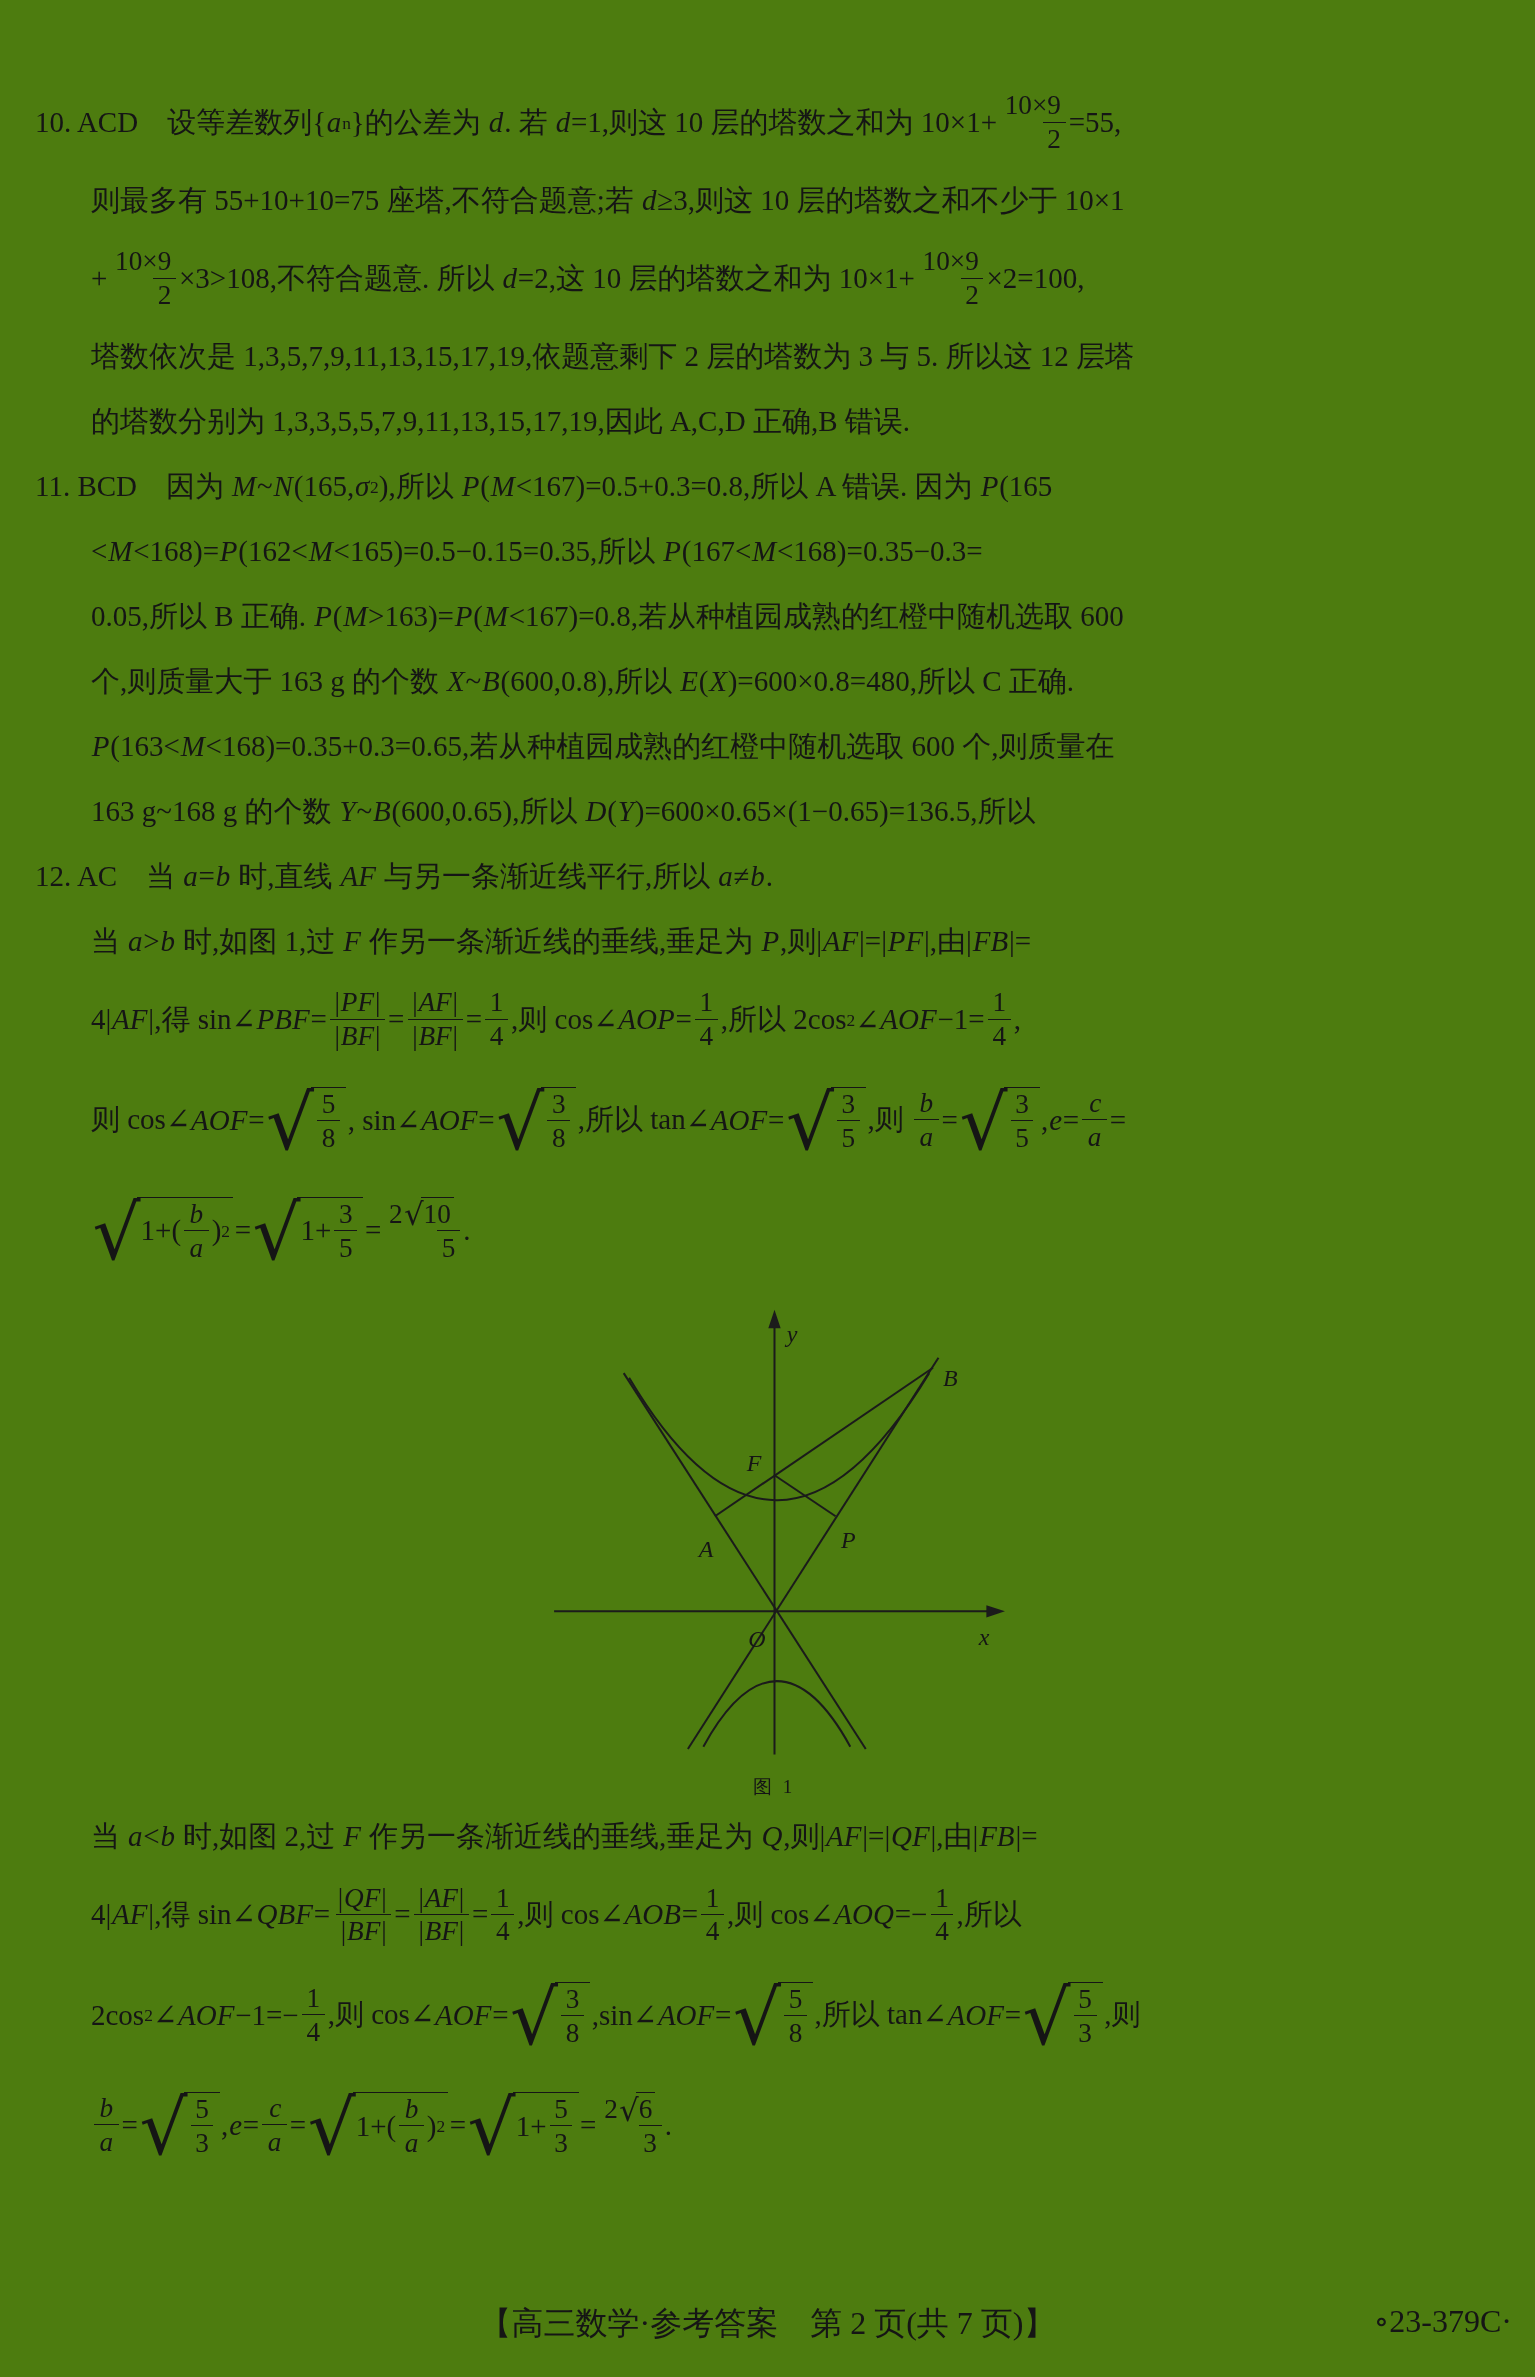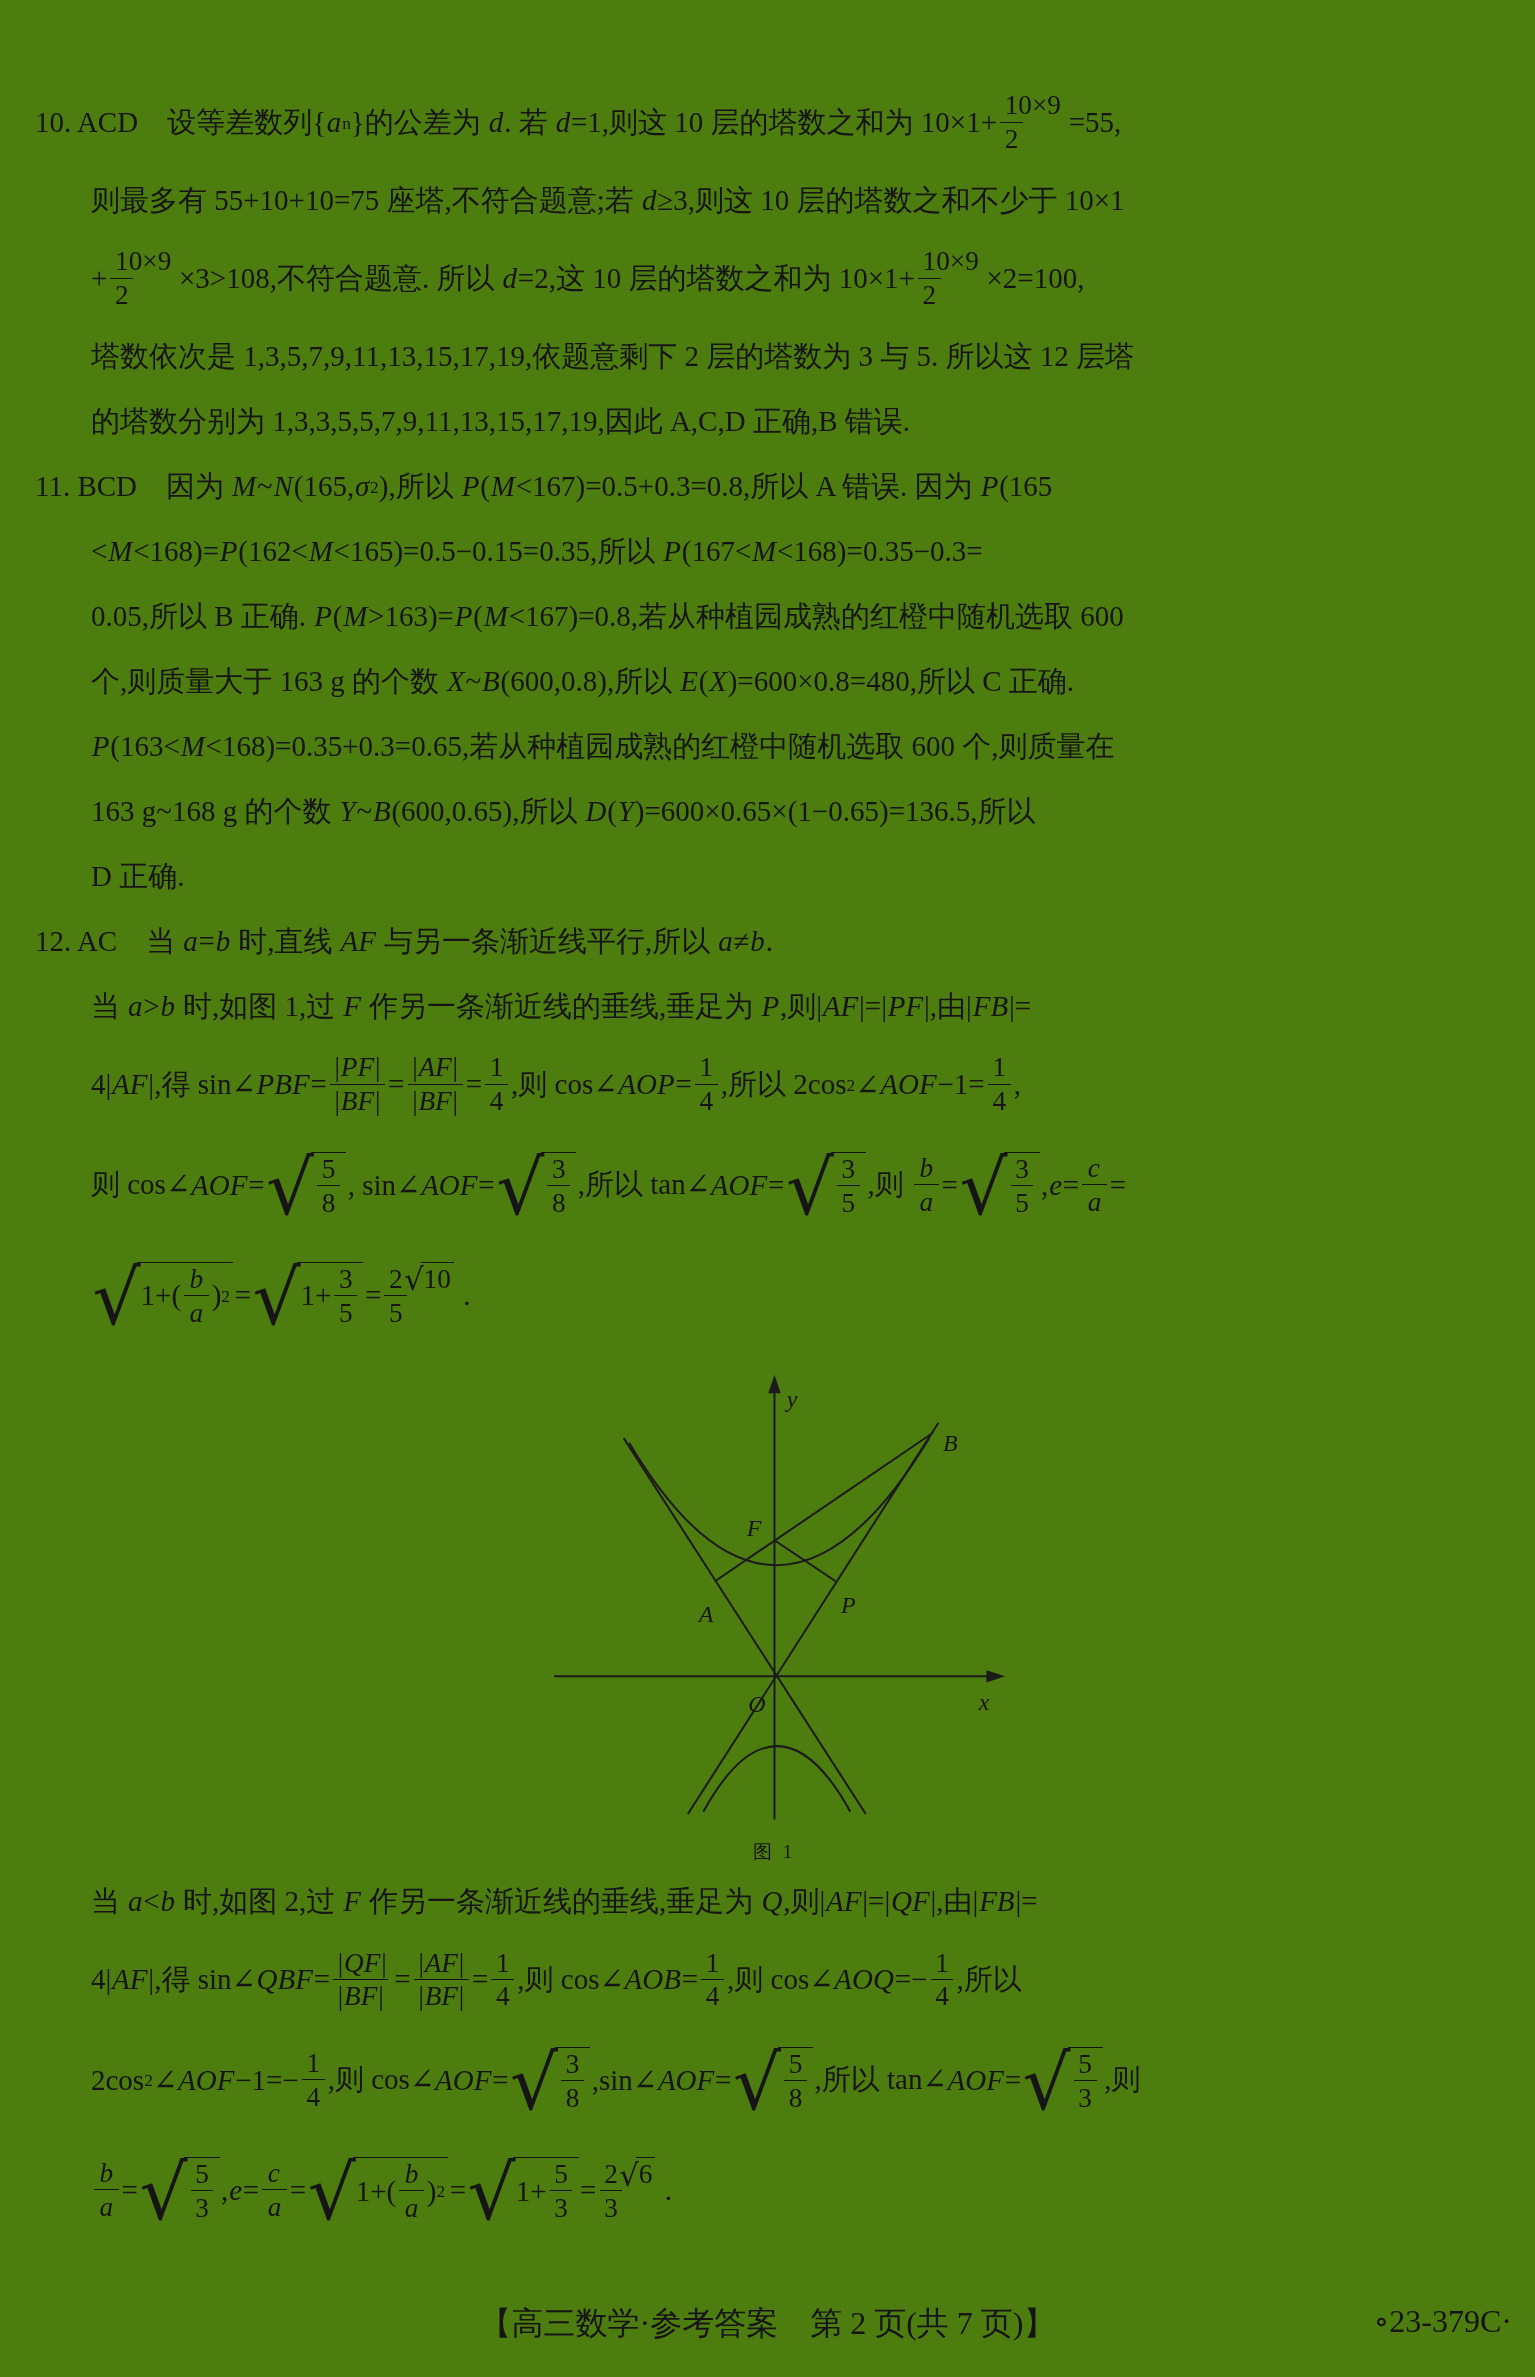--- a/index.html
+++ b/index.html
@@ -16,21 +16,21 @@
   .line{display:flex;align-items:center;flex-wrap:nowrap;white-space:nowrap;}
   .line.cont{padding-left:56px;}
   .line.first{padding-left:0;}
   .h-tx{min-height:65px;}
   .h-fr{min-height:91px;}
   .h-sq{min-height:110px;}
   .t{white-space:pre-wrap;}
   .v{font-style:italic;padding:0 0.8px;}
   sup{font-size:.6em;line-height:0;}
   sub{font-size:.6em;line-height:0;}
-  .fr{display:inline-flex;flex-direction:column;align-items:flex-start;justify-content:center;
+  .fr{display:inline-flex;flex-direction:column;align-items:flex-end;justify-content:center;
       margin:0 3.1px;font-size:.94em;line-height:1.12;text-align:center;}
   .fr>.fn{padding:0 4.6px 0.8px;display:inline-flex;align-items:flex-end;justify-content:center;}
   .fr>.fd{border-top:1.9px solid #151515;padding:1.5px 4.6px 0;display:inline-flex;justify-content:center;}
   .sq{display:inline-flex;align-items:flex-end;margin:0 1.5px;}
   .sq>.rad{font-family:"DejaVu Serif",serif;}
   .sq.small>.rad{font-size:1.12em;line-height:.95;}
   .sq.big>.rad{font-size:2.6em;line-height:.8;}
   .sq>.sqc{border-top:1.9px solid #151515;padding:0.8px 3.1px 0;display:inline-flex;
            align-items:center;margin-left:-3.1px;}
   .figure{display:flex;flex-direction:column;align-items:center;margin:17px 0 4.6px;}
@@ -162,23 +162,20 @@
       <div class="line cont h-tx">
         <span class="t">163 g~168 g 的个数 </span>
         <span class="v">Y</span>
         <span class="t">~</span>
         <span class="v">B</span>
         <span class="t">(600,0.65),所以 </span>
         <span class="v">D</span>
         <span class="t">(</span>
         <span class="v">Y</span>
         <span class="t">)=600×0.65×(1−0.65)=136.5,所以</span>
-      </div>
-      <div class="line cont h-tx">
-        <span class="t">D 正确.</span>
       </div>
       <div class="line first h-tx">
         <span class="t">12. AC　当 </span>
         <span class="v">a</span>
         <span class="t">=</span>
         <span class="v">b</span>
         <span class="t"> 时,直线 </span>
         <span class="v">AF</span>
         <span class="t"> 与另一条渐近线平行,所以 </span>
         <span class="v">a</span>

